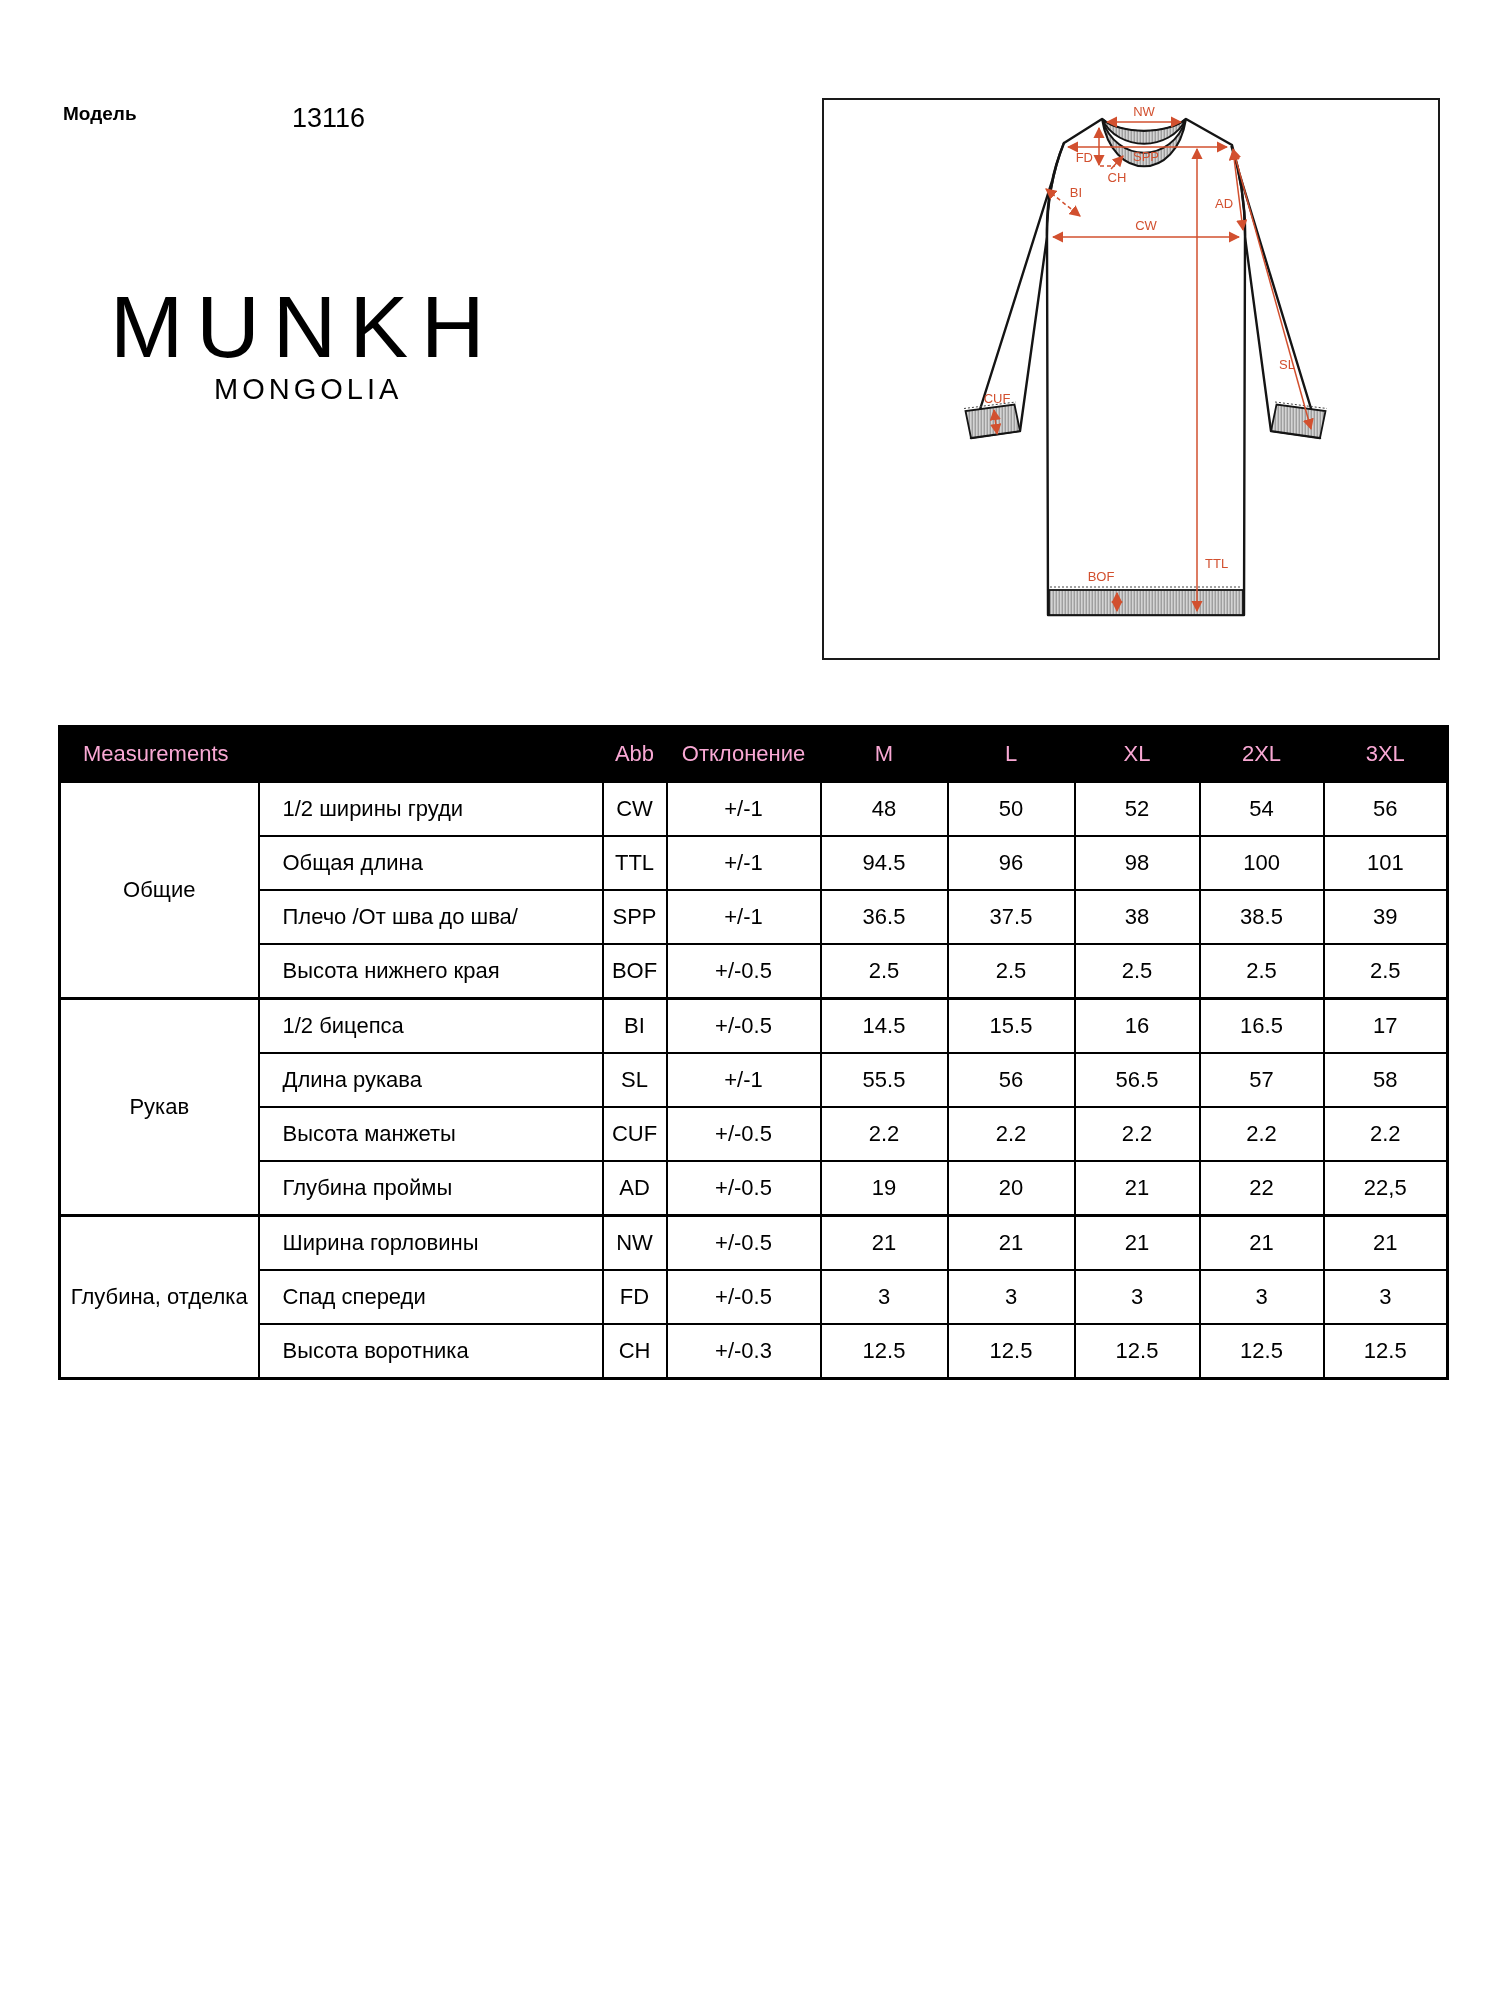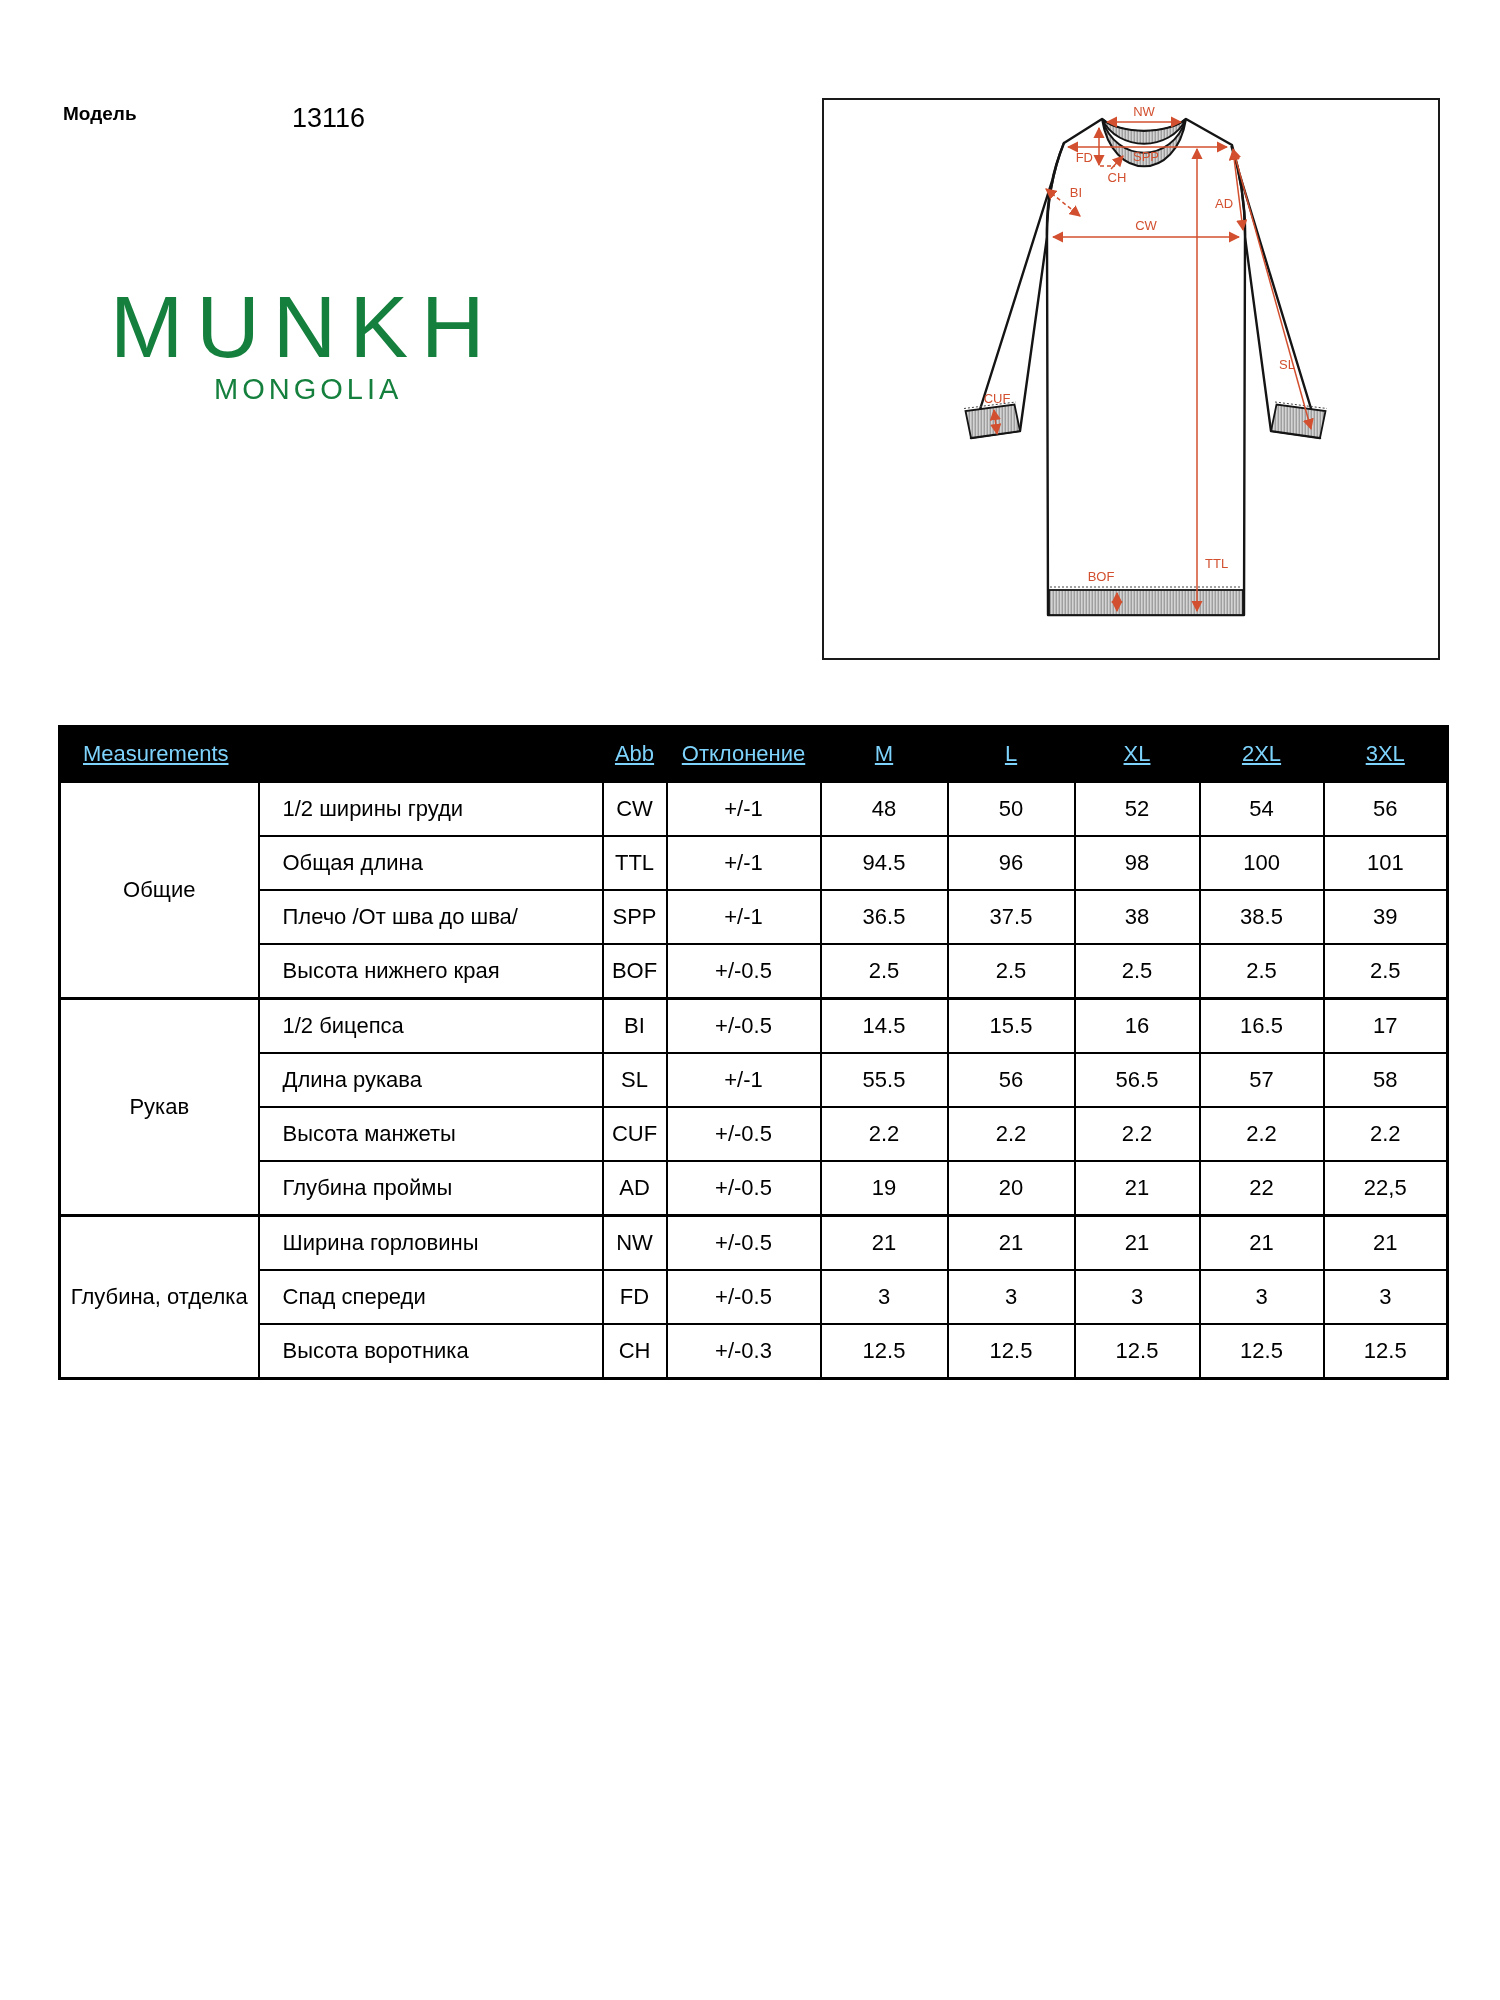--- a/index.html
+++ b/index.html
@@ -3,40 +3,40 @@
 <meta charset="utf-8">
 <style>
   html,body{margin:0;padding:0;}
   body{
     width:1500px;height:2000px;background:#ffffff;position:relative;
     font-family:"Liberation Sans","DejaVu Sans",sans-serif;color:#000;
   }
   .model-row{position:absolute;left:63px;top:103px;width:700px;}
   .model-label{font-size:19px;font-weight:bold;display:inline-block;}
   .model-number{font-size:27px;font-weight:normal;position:absolute;left:202px;top:0;margin-left:27px;}
-  .brand{position:absolute;left:110px;top:283px;color:#15803d;}
+  .brand{position:absolute;left:110px;top:283px;color:#000000;}
   .brand-name{font-size:88px;letter-spacing:13px;font-weight:400;line-height:1;}
   .brand-sub{font-size:29px;letter-spacing:4px;margin-top:2px;margin-left:104px;}
   .diagram-frame{
     position:absolute;left:822px;top:98px;width:614px;height:558px;
     border:2px solid #1a1a1a;background:#fff;
   }
   .spec-table{
     position:absolute;left:58px;top:725px;
     border-collapse:collapse;table-layout:fixed;width:1388px;
     font-size:22px;
   }
   .spec-table td,.spec-table th{
     border:2px solid #000;padding:0 4px;height:52px;
     text-align:center;vertical-align:middle;font-weight:normal;
     overflow:hidden;white-space:nowrap;
   }
   .spec-table{border:3px solid #000;}
   .spec-table thead th{
-    background:#000;color:#7dd3fc;border-color:#000;height:52px;text-decoration:underline;
+    background:#000;color:#f9a8d4;border-color:#000;height:52px;
   }
   .spec-table th.h-meas{text-align:left;padding-left:22px;}
   .spec-table td.c-name{text-align:left;padding-left:23px;}
   .spec-table td.c-group{white-space:normal;line-height:1.2;}
   .spec-table tr.grp-top td{border-top:3px solid #000;}
 </style>
 </head>
 <body>
 
 <div class="model-row">

